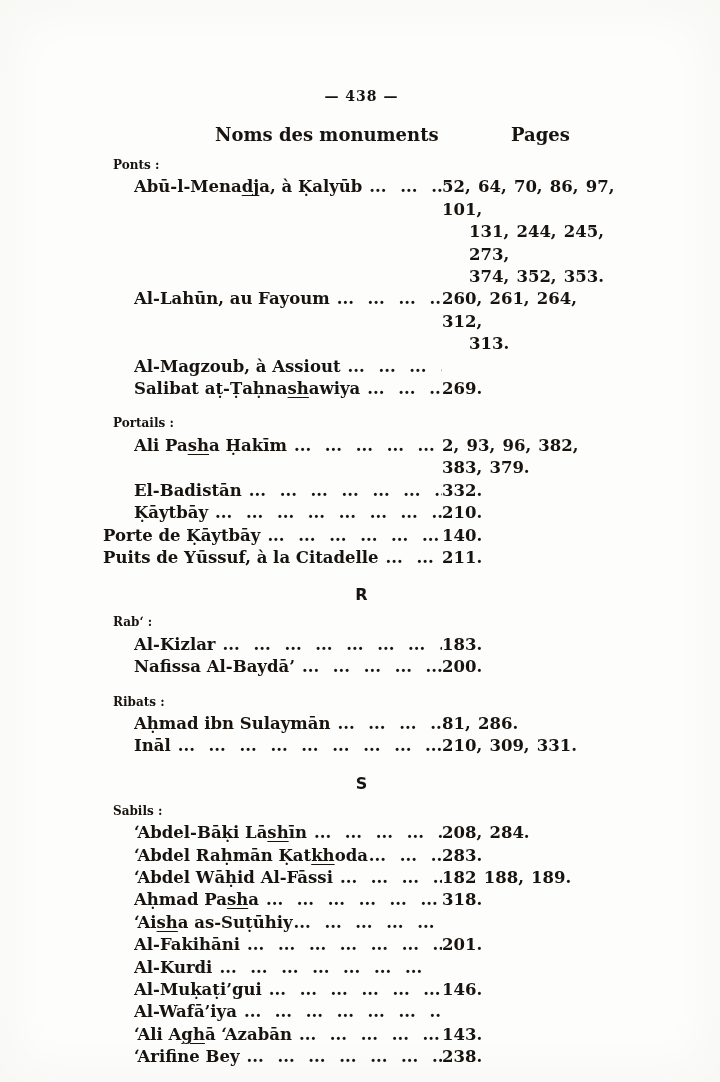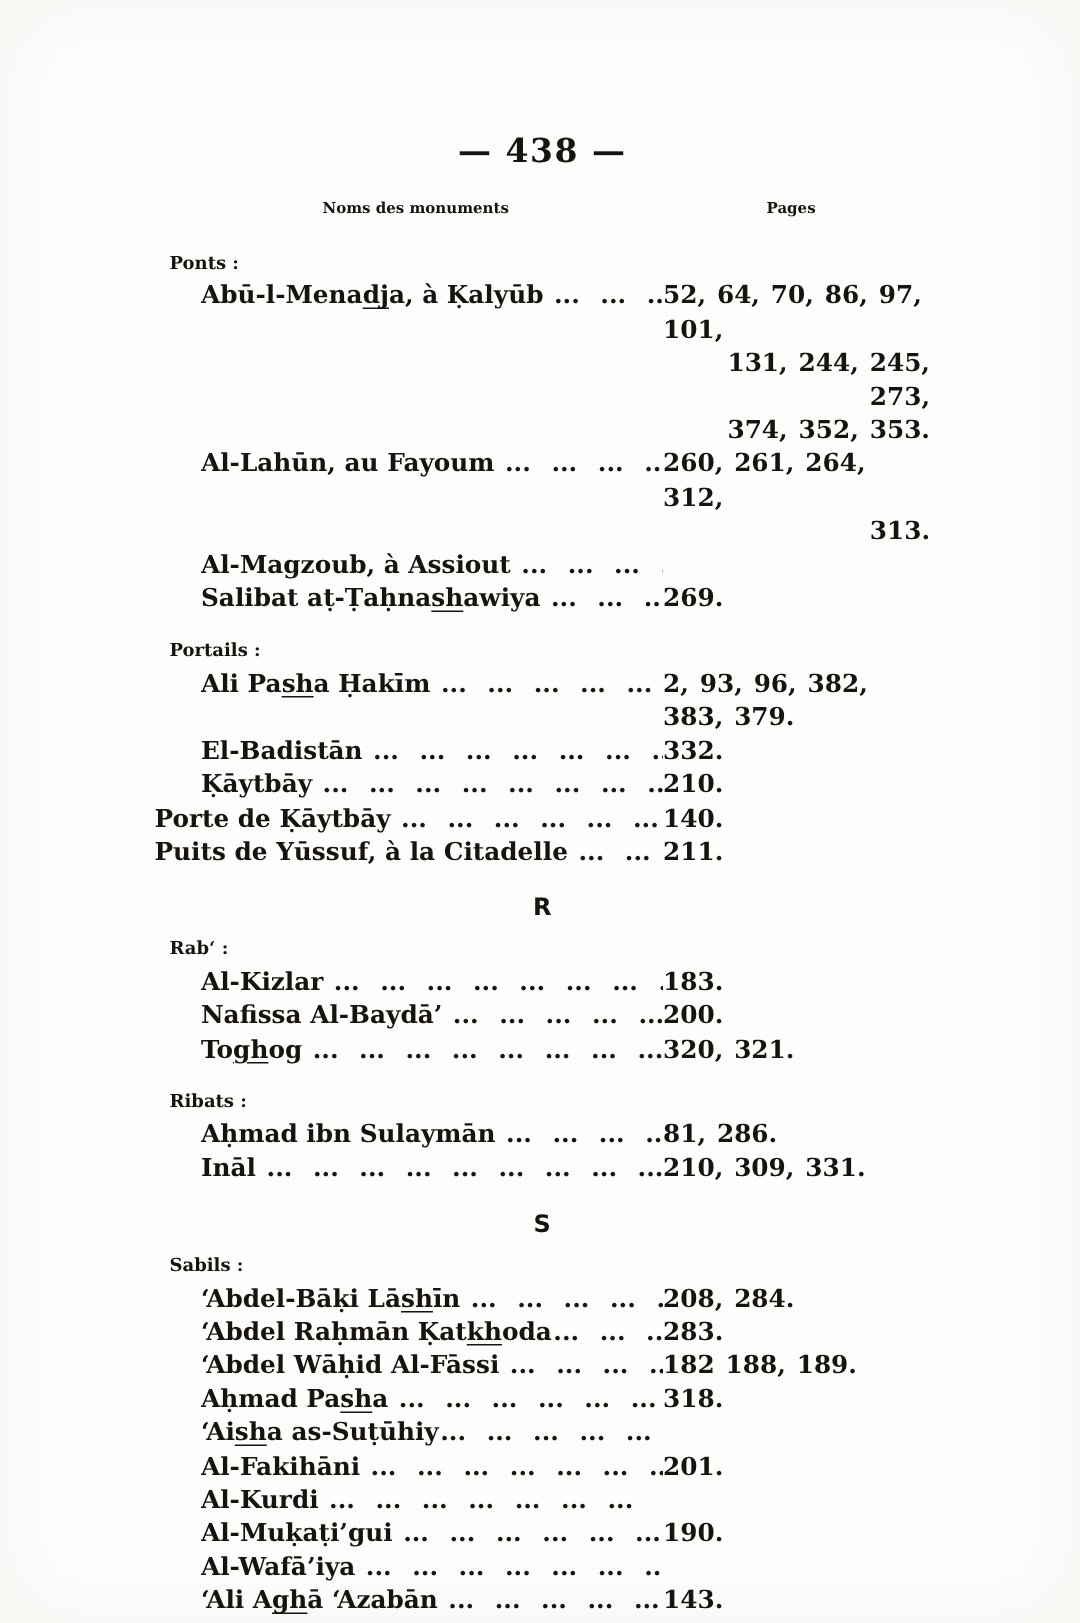--- a/index.html
+++ b/index.html
@@ -13,28 +13,28 @@
   .sheet {
     position:relative;
     width:720px; height:1082px;
     box-sizing:border-box;
     padding:88px 100px 0 103px;
     box-shadow: inset 0 0 60px rgba(60,50,30,0.04);
   }
   .pagenum {
     text-align:center;
     font-weight:bold;
-    font-size:22px;
+    font-size:14px;
     letter-spacing:1px;
     margin-bottom:20px;
   }
   .colhead {
     position:relative;
     height:18px;
-    font-size:10px;
+    font-size:18px;
     font-weight:bold;
   }
   .ch-monuments { position:absolute; left:112px; top:0; }
   .ch-pages    { position:absolute; left:408px; top:0; }
 
   .heading {
     font-size:12px;
     font-weight:bold;
     line-height:22.4px;
     margin-top:12px;
@@ -60,21 +60,21 @@
     flex:none;
     width:339px;
     white-space:pre;
     overflow:hidden;
   }
   .entry.indent-2 { padding-left:31px; }
   .entry.indent-2 .cell-name { width:308px; }
   .dots { margin-left:7px; }
   .dots.attached { margin-left:1px; }
   .cell-pages { flex:1; word-spacing:1.5px; }
-  .pline.cont { padding-left:27px;text-align:right; }
+  .pline.cont { padding-left:27px; }
   u { text-underline-offset:2.5px; text-decoration-thickness:1.4px; }
 </style>
 </head>
 <body>
 
 <div class="sheet">
   <div class="pagenum">— 438 —</div>
   <div class="colhead">
     <span class="ch-monuments">Noms des monuments</span>
     <span class="ch-pages">Pages</span>
@@ -143,26 +143,20 @@
         <div class="cell-pages">
           <div class="pline">183.</div>
         </div>
       </div>
       <div class="entry indent-2">
         <div class="cell-name"><span>Nafissa Al-Baydā’</span><span class="dots">...  ...  ...  ...  ...  ...</span></div>
         <div class="cell-pages">
           <div class="pline">200.</div>
         </div>
       </div>
-      <div class="entry indent-2">
-        <div class="cell-name"><span>To<u>gh</u>og</span><span class="dots">...  ...  ...  ...  ...  ...  ...  ...</span></div>
-        <div class="cell-pages">
-          <div class="pline">320, 321.</div>
-        </div>
-      </div>
       <div class="heading">Ribats :</div>
       <div class="entry indent-2">
         <div class="cell-name"><span>Aḥmad ibn Sulaymān</span><span class="dots">...  ...  ...  ...  ...</span></div>
         <div class="cell-pages">
           <div class="pline">81, 286.</div>
         </div>
       </div>
       <div class="entry indent-2">
         <div class="cell-name"><span>Ināl</span><span class="dots">...  ...  ...  ...  ...  ...  ...  ...  ...</span></div>
         <div class="cell-pages">
@@ -203,21 +197,21 @@
         <div class="cell-pages">
           <div class="pline">201.</div>
         </div>
       </div>
       <div class="entry indent-2">
         <div class="cell-name"><span>Al-Kurdi</span><span class="dots">...  ...  ...  ...  ...  ...  ...</span></div>
       </div>
       <div class="entry indent-2">
         <div class="cell-name"><span>Al-Muḳaṭi’gui</span><span class="dots">...  ...  ...  ...  ...  ...</span></div>
         <div class="cell-pages">
-          <div class="pline">190.</div>
+          <div class="pline">146.</div>
         </div>
       </div>
       <div class="entry indent-2">
         <div class="cell-name"><span>Al-Wafā’iya</span><span class="dots">...  ...  ...  ...  ...  ...  ...</span></div>
       </div>
       <div class="entry indent-2">
         <div class="cell-name"><span>‘Ali A<u>gh</u>ā ‘Azabān</span><span class="dots">...  ...  ...  ...  ...</span></div>
         <div class="cell-pages">
           <div class="pline">143.</div>
         </div>

